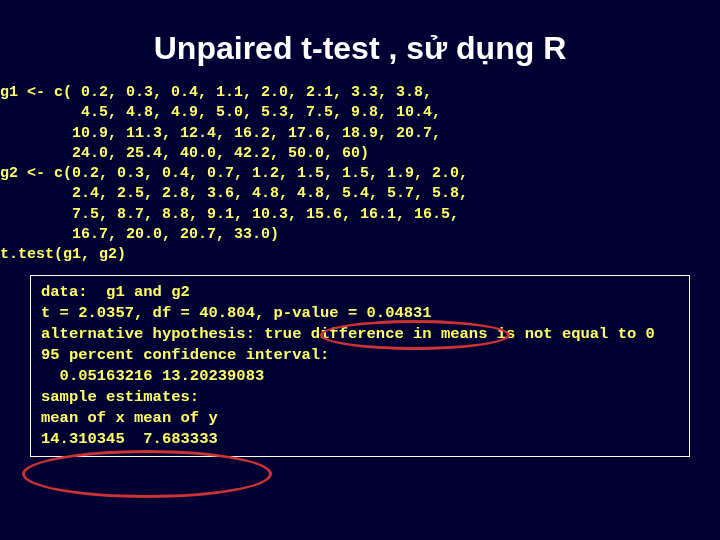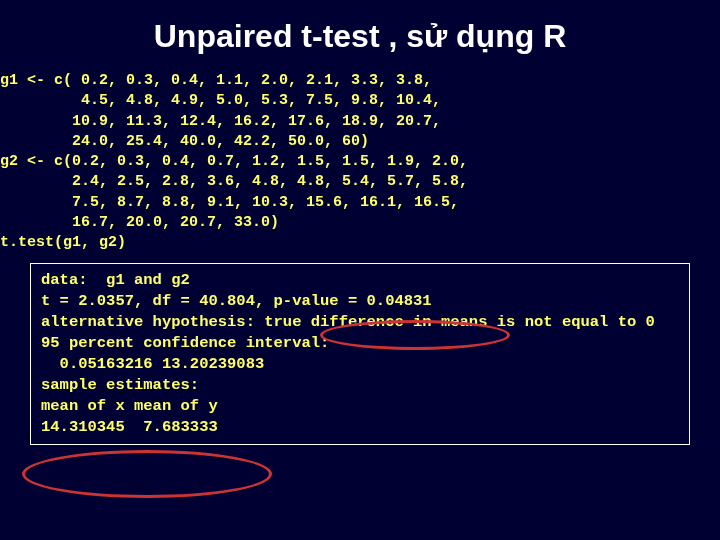--- a/index.html
+++ b/index.html
@@ -9,21 +9,21 @@
     background: #000033;
     font-family: Arial, Helvetica, sans-serif;
     overflow: hidden;
     position: relative;
   }
   .title {
     color: #ffffff;
     font-size: 32px;
     font-weight: bold;
     text-align: center;
-    padding-top: 18px;
+    padding-top: 30px;
     padding-bottom: 16px;
   }
   .code-block {
     font-family: "Courier New", Courier, monospace;
     color: #ffff66;
     font-size: 15px;
     font-weight: bold;
     line-height: 1.35;
     padding-right: 30px;
     white-space: pre;

